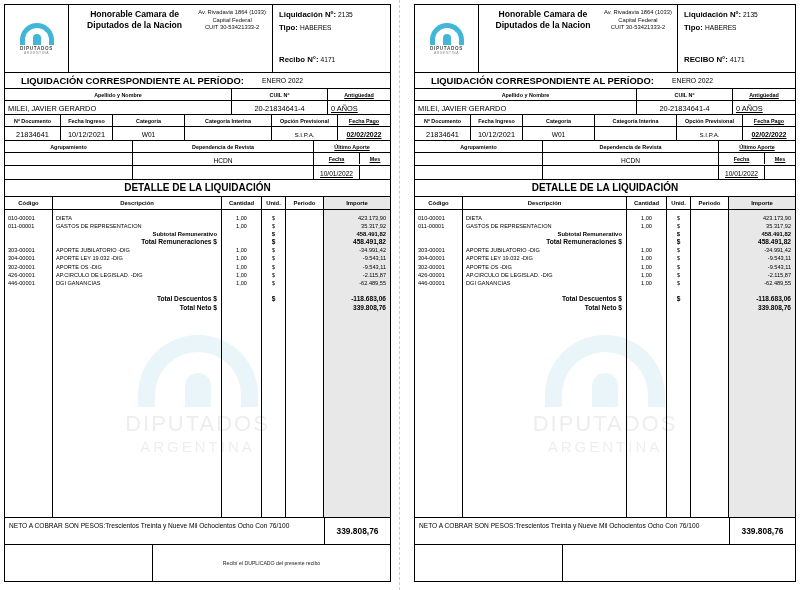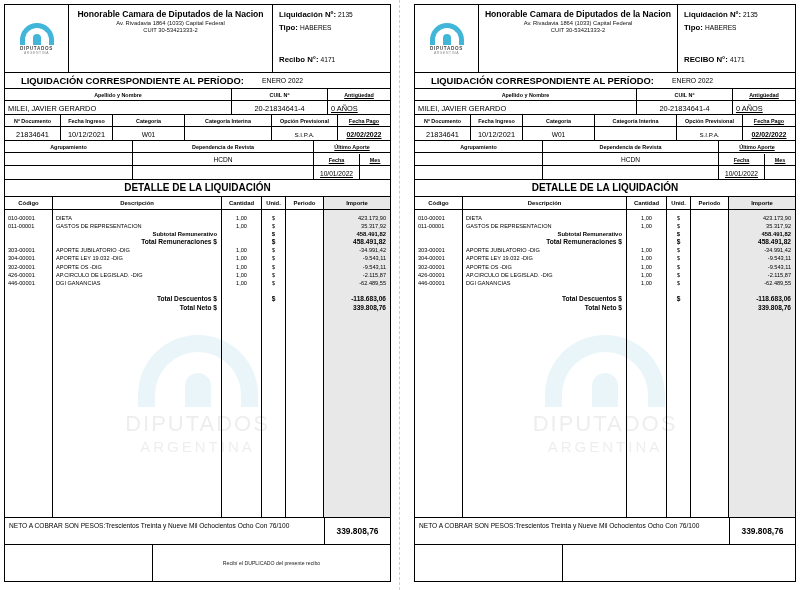--- a/index.html
+++ b/index.html
@@ -97,21 +97,22 @@
   .logo-arch:after{
     content:"";
     position:absolute; left:50%; bottom:0; transform:translateX(-50%);
     width:8px; height:11px; border-radius:4px 4px 0 0; background:#41b6d8;
   }
   .logo-t1 { font-size: 4.6px; letter-spacing: .7px; color:#4a4a4a; margin-top:1px; font-weight:700;}
   .logo-t2 { font-size: 3.4px; letter-spacing: .6px; color:#8a8a8a; }
 
   .hdr-mid {
     flex: 1;
-    display: flex; flex-direction: column;
+    display: flex; flex-direction: row;
+    justify-content: space-between;
     padding: 4px 4px 3px 4px;
   }
   .org-name {
     font-size: 8.6px; font-weight: bold; text-align: center; line-height: 1.25;
   }
   .org-addr {
     font-size: 5.8px; text-align: center; line-height: 1.3; color:#111;
   }
   .hdr-right {
     width: 118px;
@@ -127,21 +128,21 @@
   .periodbar {
     border-bottom: 1.4px solid #000;
     display: flex; align-items: center;
     padding: 2px 4px;
     min-height: 16px;
   }
   .periodbar .lbl { font-size: 9.4px; font-weight: bold; flex: 0 0 auto; margin-left: 12px;}
   .periodbar .val { font-size: 6.8px; margin-left: 18px;}
 
   
-  .row { display: flex; border-bottom: 1.1px solid #000; align-items: flex-end; }
+  .row { display: flex; border-bottom: 1.1px solid #000; }
   .row:last-child { border-bottom: none; }
   .cell {
     border-right: 1.1px solid #000;
     padding: 1px 3px;
     overflow: hidden; white-space: nowrap;
   }
   .cell:last-child { border-right: none; text-decoration: underline; }
   .th { font-size: 5.4px; font-weight: bold; text-align: center; line-height: 11px; height: 11px; }
   .td { font-size: 7.4px; line-height: 13px; height: 13px; }
   .td.c { text-align: center; }

